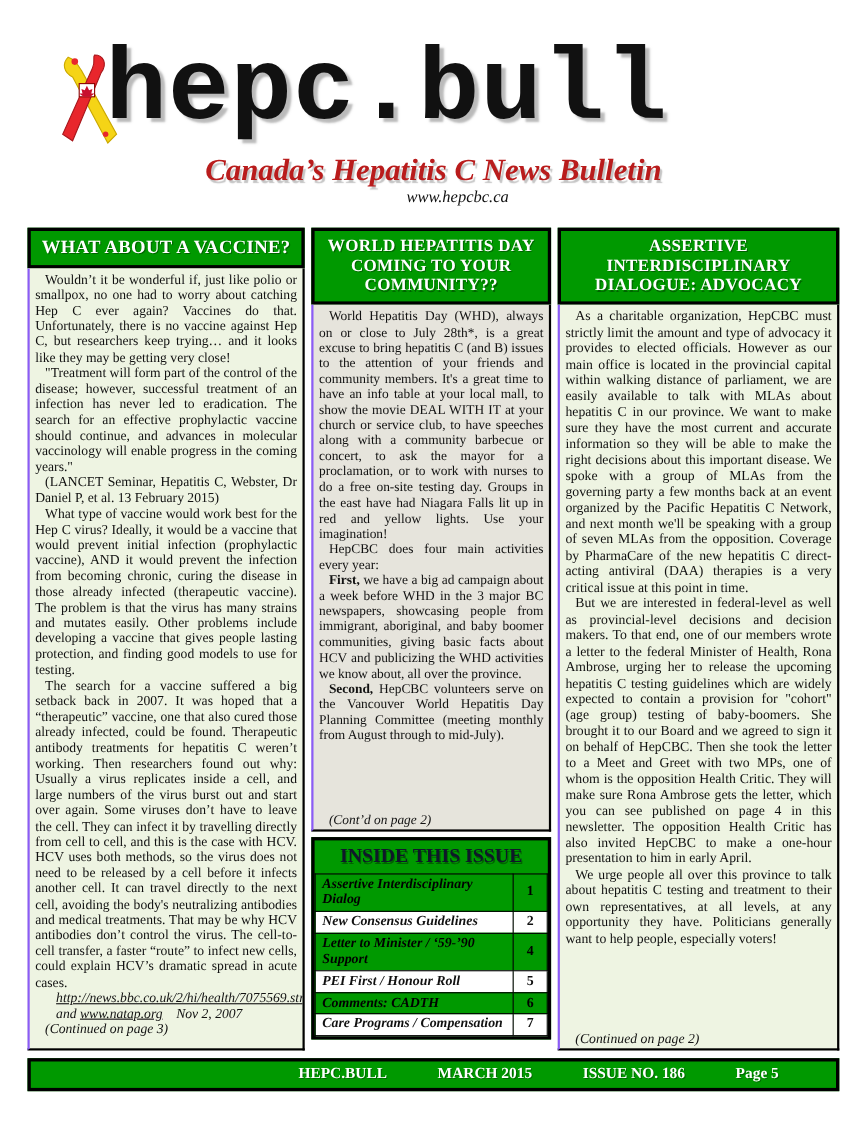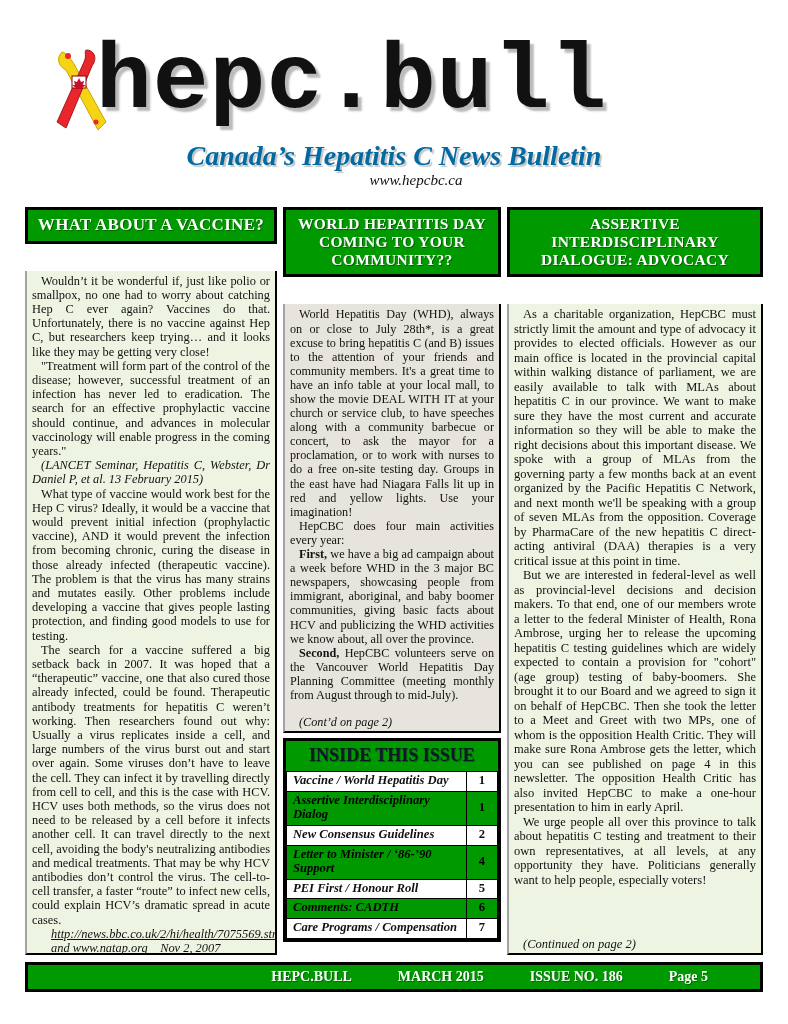--- a/index.html
+++ b/index.html
@@ -44,21 +44,21 @@
   .tagline {
     position: absolute;
     left: 0;
     right: 0;
     top: 140px;
     text-align: center;
     font-family: "Liberation Serif", serif;
     font-weight: bold;
     font-style: italic;
     font-size: 28px;
-    color: #0369a1;
+    color: #b91c1c;
     text-shadow: 2px 2px 1px rgba(140,140,140,0.5);
     white-space: nowrap;
   }
   .website {
     position: absolute;
     left: 0;
     right: 0;
     top: 172px;
     text-align: center;
     font-family: "Liberation Serif", serif;
@@ -98,47 +98,45 @@
     padding: 5px 4px 6px 4px;
     line-height: 1.15;
     letter-spacing: 0.3px;
     text-shadow: 1px 1px 0 rgba(0,0,0,0.35);
     box-sizing: border-box;
   }
   .hdr-3line { font-size: 15.5px; }
 
   .body-box {
     flex: 1;
-    border-left: 2px solid #a3a3a3;
+    border-left: 2px solid #8b5cf6;
     border-right: 2px solid #000000;
     border-bottom: 2px solid #000000;
     box-sizing: border-box;
     overflow: hidden;
     padding: 3px 5px 2px 5px;
-    margin-top: 27px;
   }
   .bg-green-tint { background: #eef4e2; }
   .bg-gray-tint  { background: #e6e4dc; }
 
   .body-box p {
     margin: 0;
     text-align: justify;
     text-justify: inter-word;
     font-family: "Liberation Serif", serif;
     font-size: 12.4px;
     line-height: 1.145;
     color: #111111;
     text-indent: 9px;
     hyphens: auto;
   }
   .col-2 .body-box p { font-size: 12.2px; line-height: 1.155; }
   .col-3 .body-box p { font-size: 12.5px; line-height: 1.16; }
 
   .cite {
-    font-style: italic;
     text-indent: 9px;
   }
   .src-line {
     margin: 0;
     text-indent: 0;
     text-align: left;
     font-style: italic;
     font-size: 12.2px;
     padding-left: 10px;
   }
@@ -254,47 +252,43 @@
       <p>What type of vaccine would work best for the Hep C virus? Ideally, it would be a vaccine that would prevent initial infection (prophylactic vaccine), AND it would prevent the infection from becoming chronic, curing the disease in those already infected (therapeutic vaccine). The problem is that the virus has many strains and mutates easily. Other problems include developing a vaccine that gives people lasting protection, and finding good models to use for testing.</p>
       <p>The search for a vaccine suffered a big setback back in 2007. It was hoped that a “therapeutic” vaccine, one that also cured those already infected, could be found. Therapeutic antibody treatments for hepatitis C weren’t working. Then researchers found out why: Usually a virus replicates inside a cell, and large numbers of the virus burst out and start over again. Some viruses don’t have to leave the cell. They can infect it by travelling directly from cell to cell, and this is the case with HCV. HCV uses both methods, so the virus does not need to be released by a cell before it infects another cell. It can travel directly to the next cell, avoiding the body's neutralizing antibodies and medical treatments. That may be why HCV antibodies don’t control the virus. The cell-to-cell transfer, a faster “route” to infect new cells, could explain HCV’s dramatic spread in acute cases.</p>
       <p class="src-line"><span class="u">http://news.bbc.co.uk/2/hi/health/7075569.stm</span></p>
       <p class="src-line"><span>and</span>&nbsp;<span class="u">www.natap.org</span>&nbsp;&nbsp;&nbsp;&nbsp;<span>Nov 2, 2007</span></p>
       <p class="contd">(Continued on page 3)</p>
     </div>
   </div>
 
   <div class="col col-2">
     <div class="hdr hdr-3line">WORLD HEPATITIS DAY COMING TO YOUR COMMUNITY??</div>
-    <div class="body-box bg-gray-tint" style="flex:0 0 auto; height:429px; display:flex; flex-direction:column;">
+    <div class="body-box bg-gray-tint" style="flex:0 0 auto; height:479px; display:flex; flex-direction:column;">
       <p>World Hepatitis Day (WHD), always on or close to July 28th*, is a great excuse to bring hepatitis C (and B) issues to the attention of your friends and community members. It's a great time to have an info table at your local mall, to show the movie DEAL WITH IT at your church or service club, to have speeches along with a community barbecue or concert, to ask the mayor for a proclamation, or to work with nurses to do a free on-site testing day. Groups in the east have had Niagara Falls lit up in red and yellow lights. Use your imagination!</p>
       <p>HepCBC does four main activities every year:</p>
       <p><b>First,</b><span> we have a big ad campaign about a week before WHD in the 3 major BC newspapers, showcasing people from immigrant, aboriginal, and baby boomer communities, giving basic facts about HCV and publicizing the WHD activities we know about, all over the province.</span></p>
       <p><b>Second,</b><span> HepCBC volunteers serve on the Vancouver World Hepatitis Day Planning Committee (meeting monthly from August through to mid-July).</span></p>
       <div class="spacer-flex"></div>
       <p class="contd">(Cont’d on page 2)</p>
     </div>
 
     <div class="inside-wrap">
       <div class="inside-title">INSIDE THIS ISSUE</div>
       <table class="toc">
         <tbody id="toc-body">
-            <tr class="row-white">
-              <td>Vaccine / World Hepatitis Day</td>
-              <td class="pg">1</td>
-            </tr>
             <tr class="row-green">
               <td>Assertive Interdisciplinary  Dialog</td>
               <td class="pg">1</td>
             </tr>
             <tr class="row-white">
               <td>New Consensus Guidelines</td>
               <td class="pg">2</td>
             </tr>
             <tr class="row-green">
-              <td>Letter to Minister / ‘86-’90 Support</td>
+              <td>Letter to Minister / ‘59-’90 Support</td>
               <td class="pg">4</td>
             </tr>
             <tr class="row-white">
               <td>PEI First / Honour Roll</td>
               <td class="pg">5</td>
             </tr>
             <tr class="row-green">
               <td>Comments: CADTH</td>
               <td class="pg">6</td>
             </tr>

